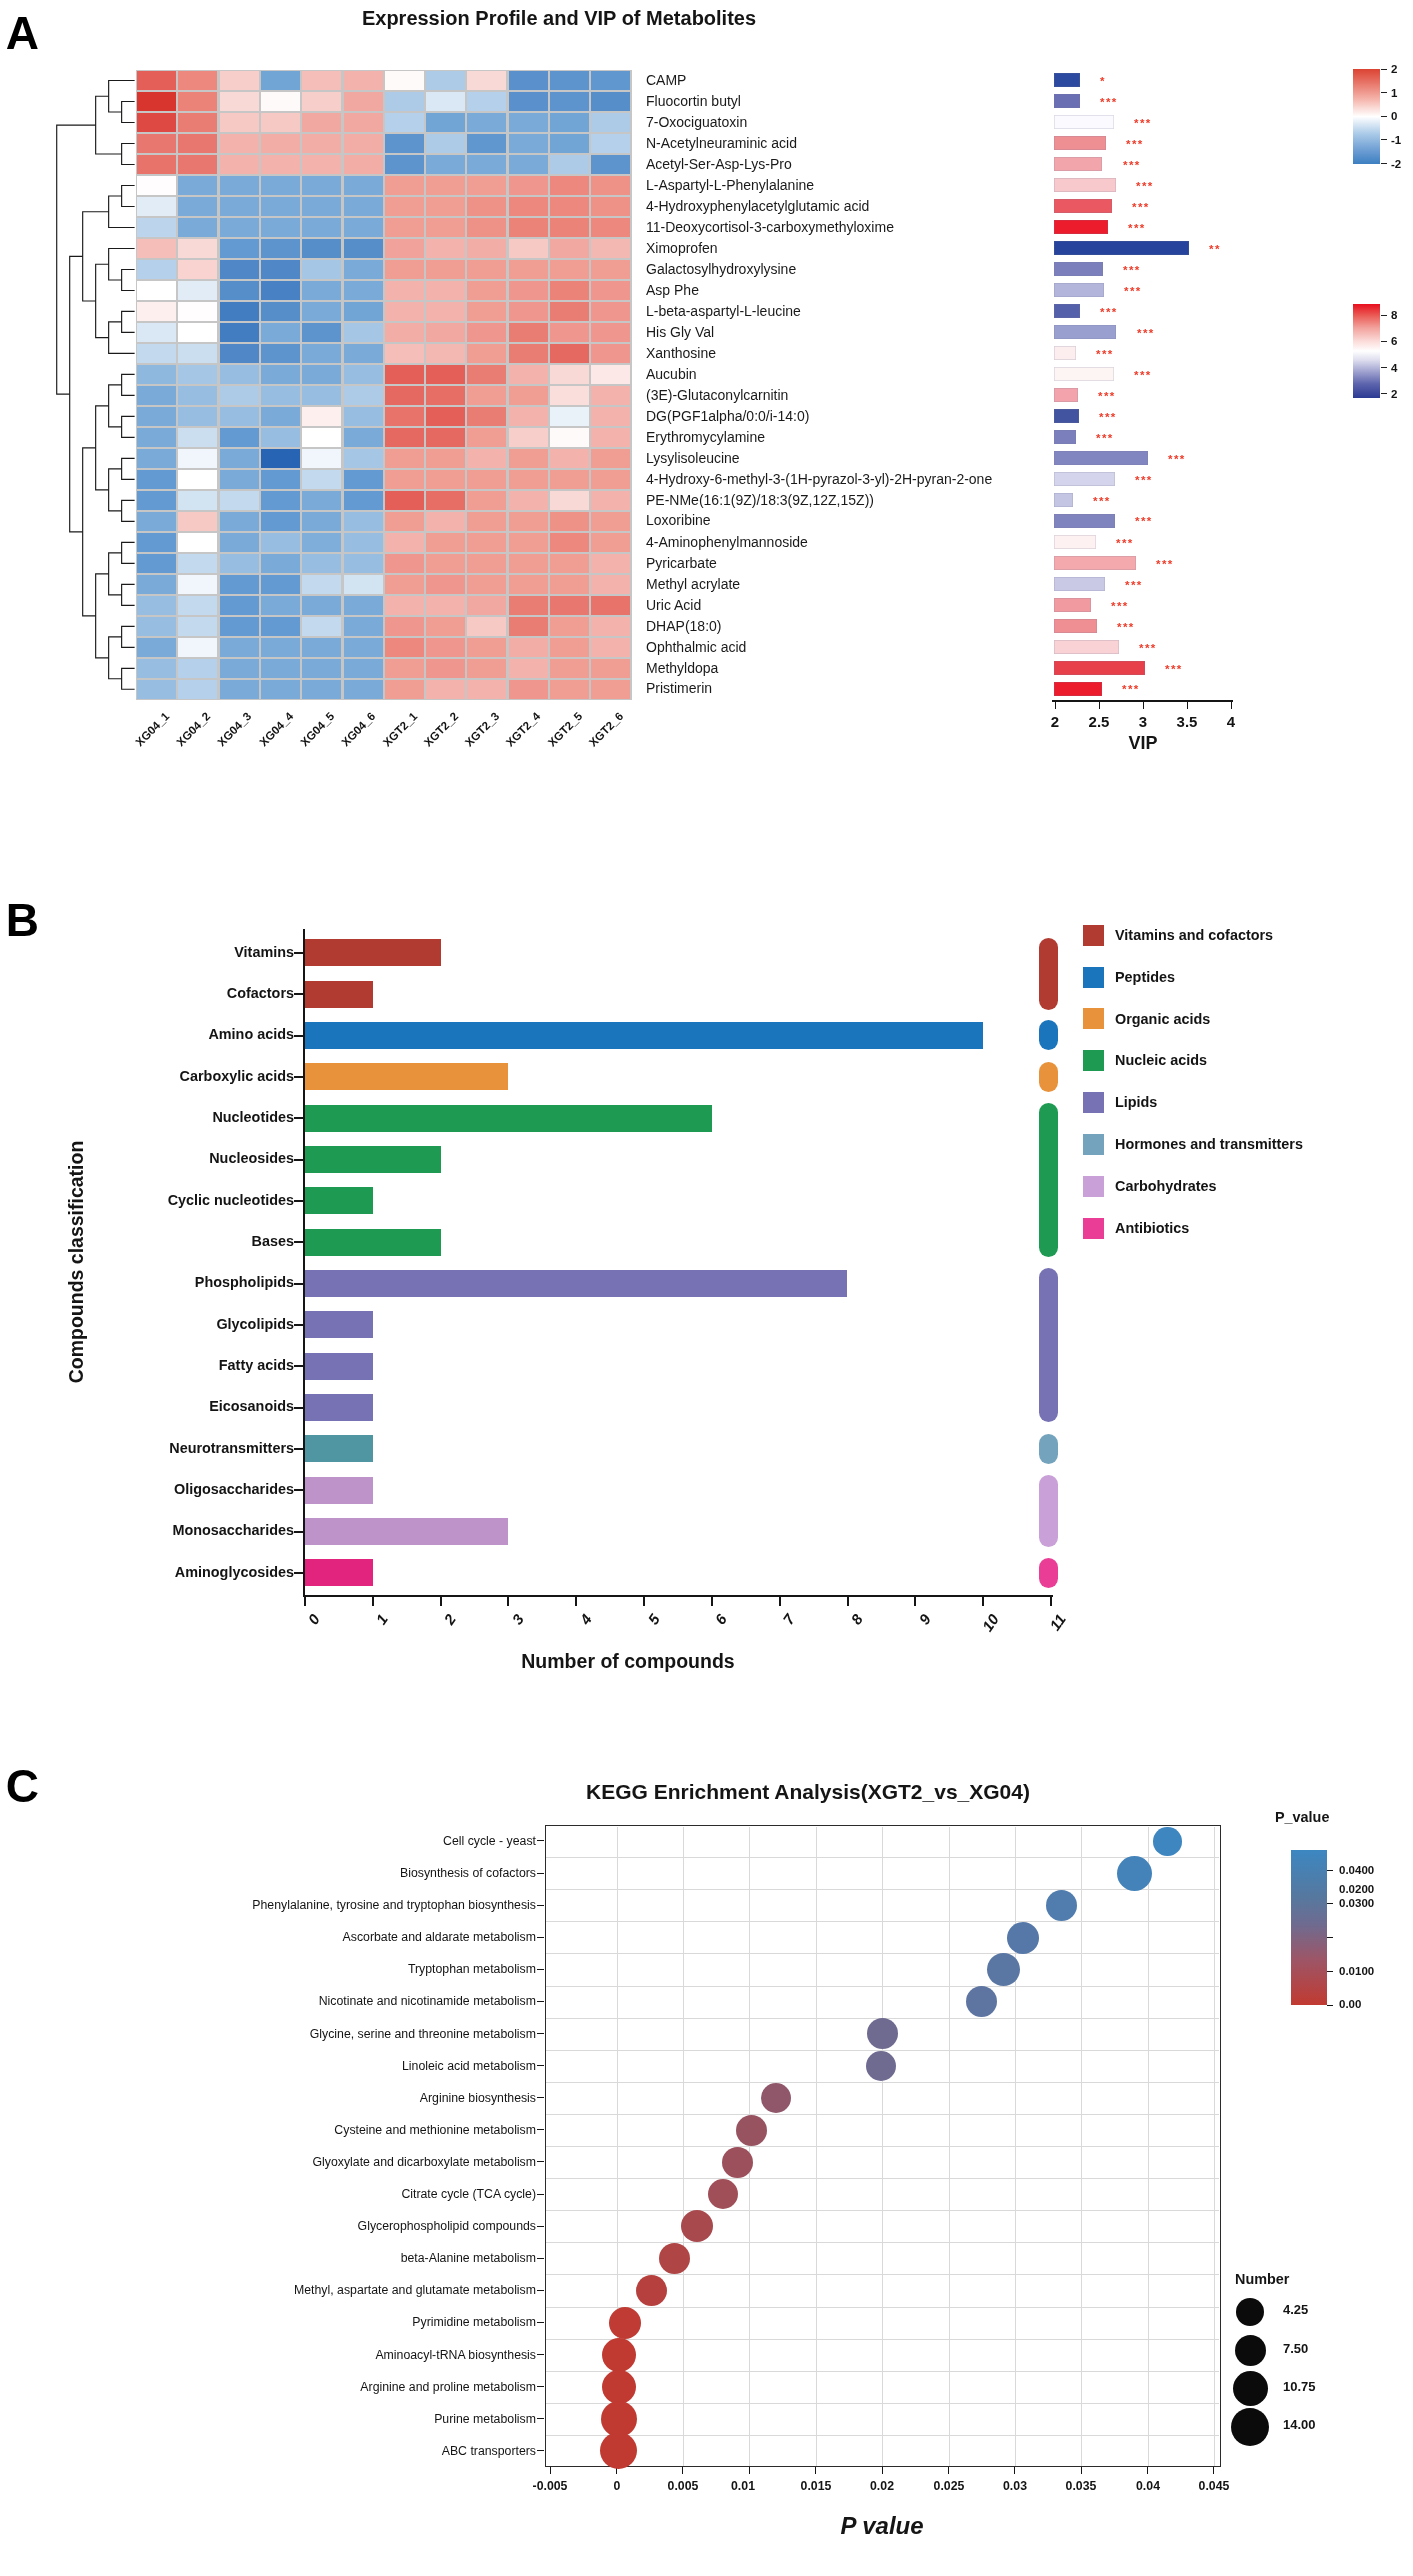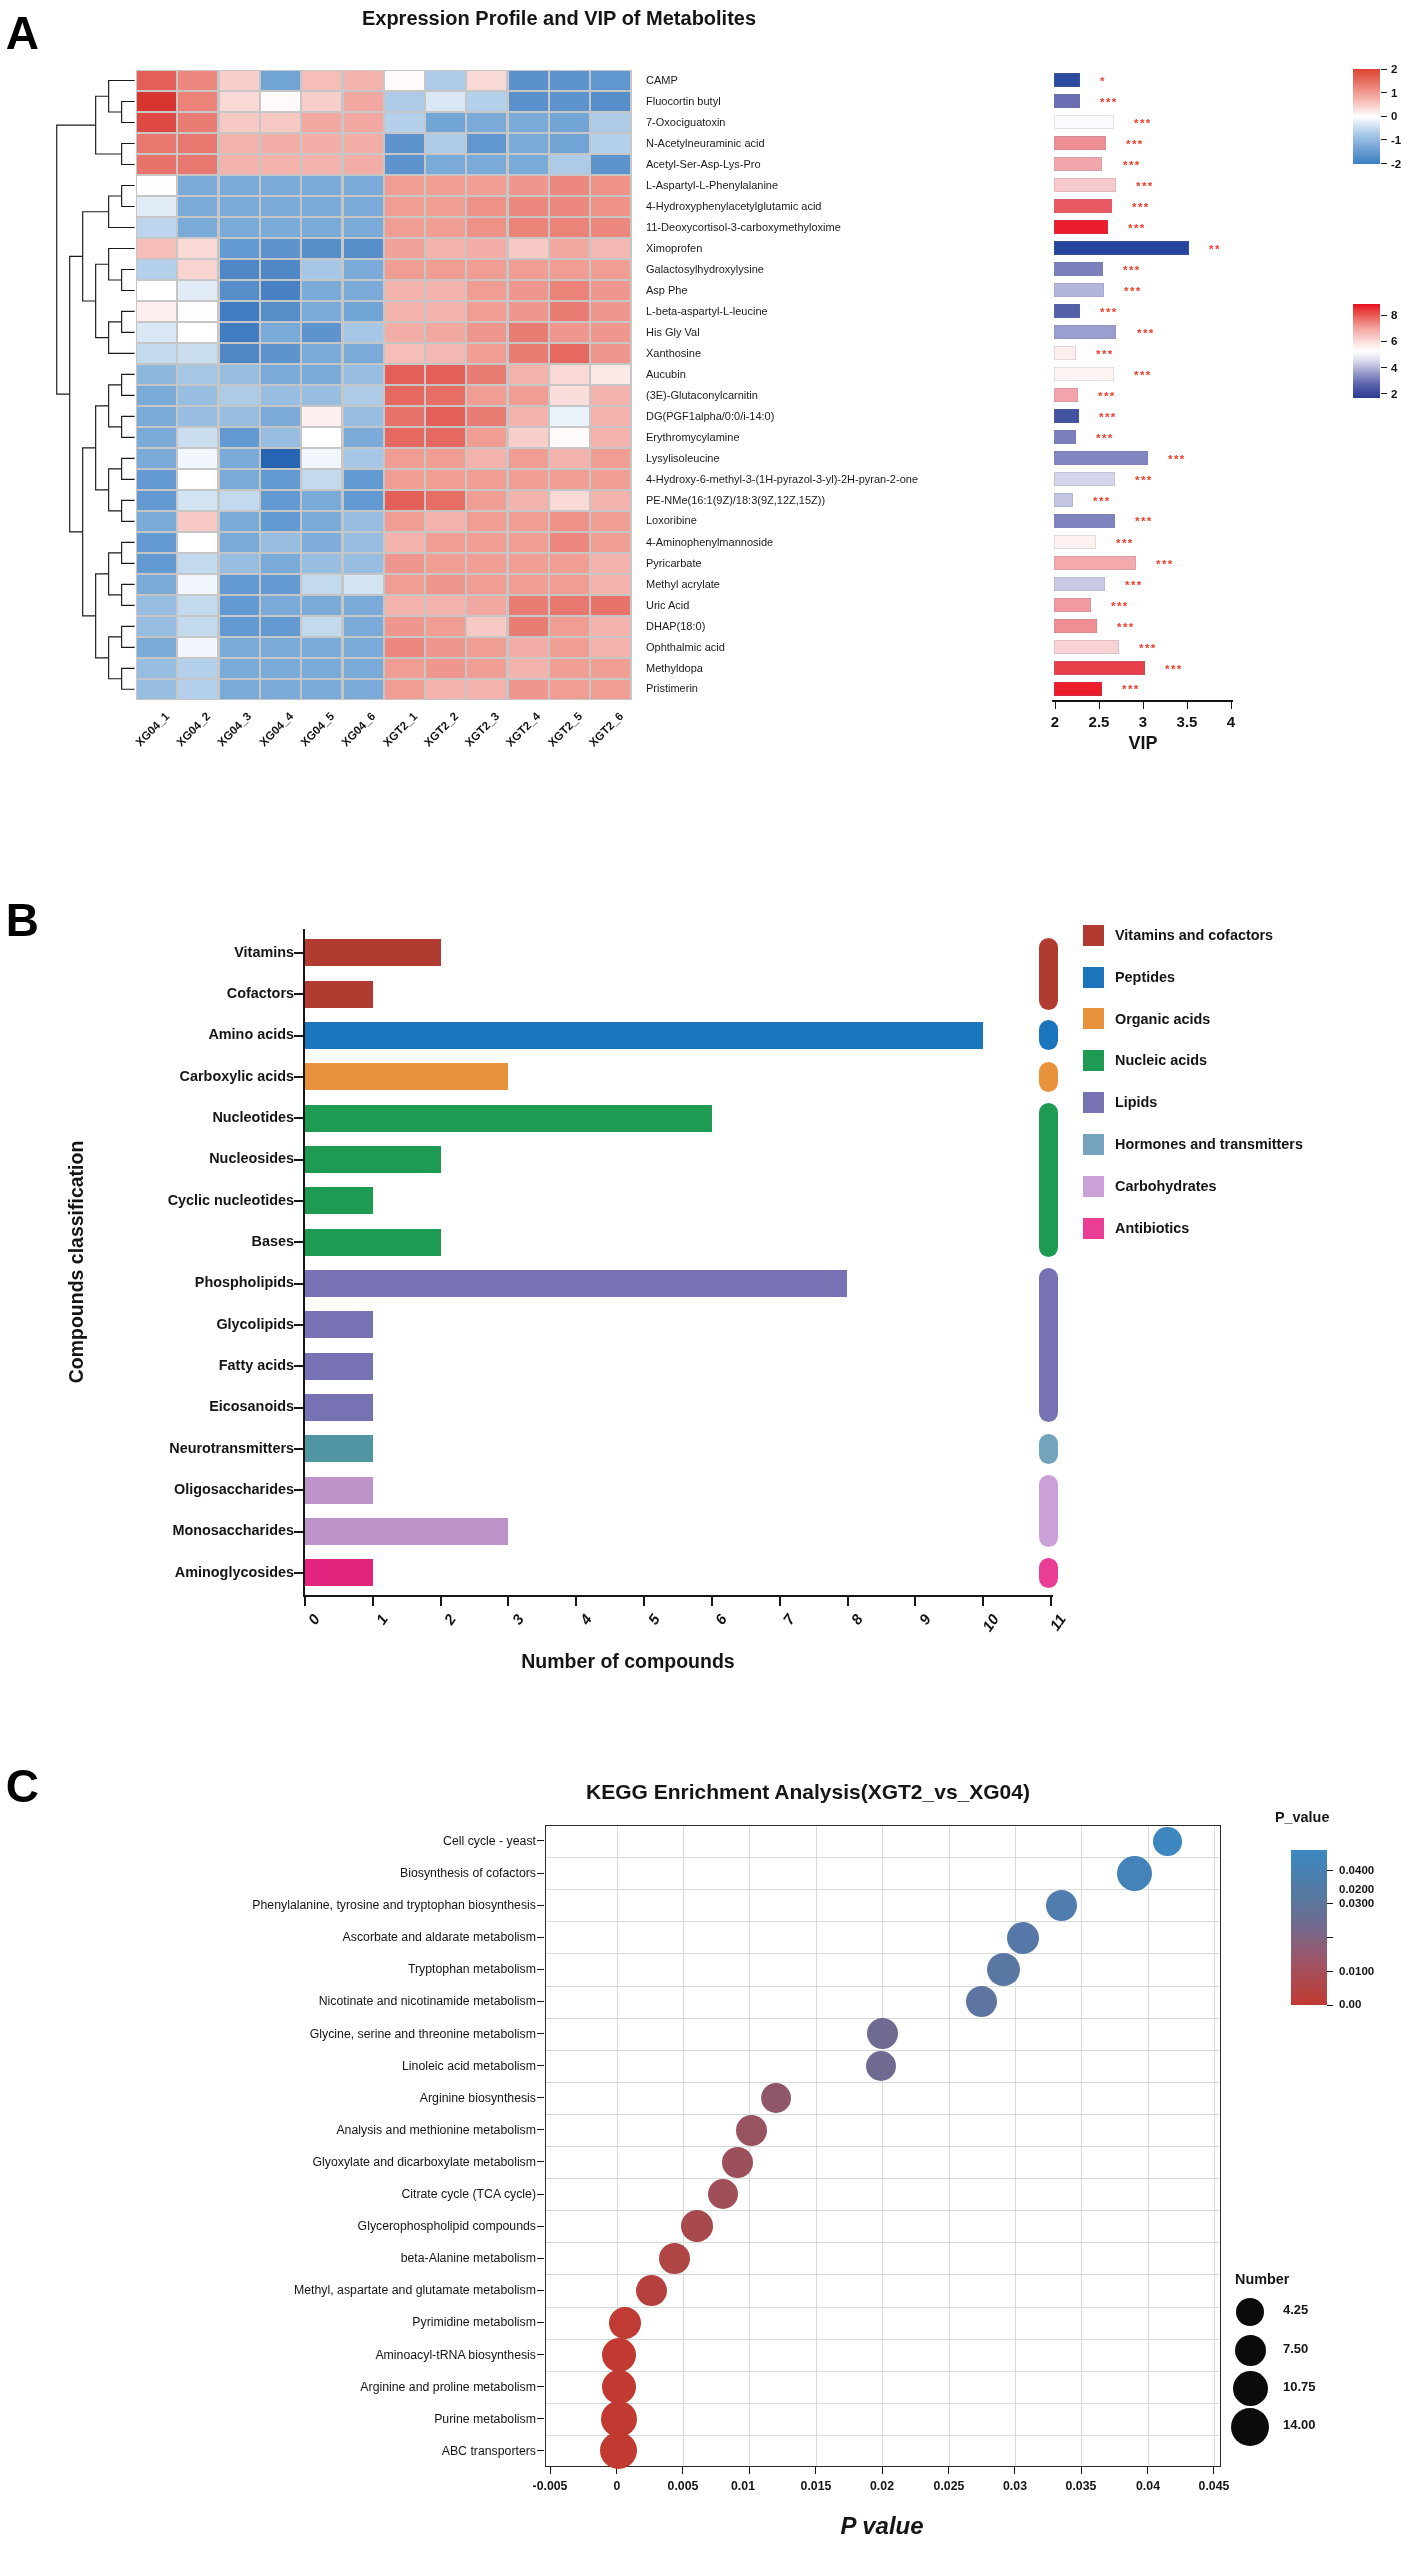--- a/index.html
+++ b/index.html
@@ -2,21 +2,21 @@
 <html style="font-size:11.5px"><head>
 <meta charset="utf-8">
 <title>Figure</title>
 <style>
   html,body{margin:0;padding:0;background:#ffffff;}
   body{font-family:"Liberation Sans", sans-serif; color:#111;}
   #page{position:relative;width:1414px;height:2576px;background:#fff;overflow:hidden;}
   .abs{position:absolute;}
   .panel-letter{font-size:46px;font-weight:bold;color:#000;line-height:1;}
   .fig-title{font-weight:bold;color:#151515;white-space:nowrap;}
-  .row-label{position:absolute;font-size:11px;color:#1a1a1a;white-space:nowrap;line-height:10.8px;}
+  .row-label{position:absolute;font-size:14px;color:#1a1a1a;white-space:nowrap;line-height:10.8px;}
   .hm-cell{position:absolute;}
   .vip-bar{position:absolute;box-shadow:inset 0 0 0 0.7px rgba(120,120,150,0.25);}
   .stars{position:absolute;font-size:11.5px;font-weight:bold;color:#ee3a28;letter-spacing:1.4px;white-space:nowrap;}
   .cbar{position:absolute;}
   .cbar-tick{position:absolute;height:1.4px;width:5.8px;background:#222;}
   .cbar-lab{position:absolute;font-size:11.5px;font-weight:bold;color:#141414;line-height:10px;}
   .axis-line{position:absolute;background:#151515;}
   .tick-mark{position:absolute;background:#151515;}
   .tick-lab{position:absolute;font-size:13.7px;font-weight:bold;color:#141414;}
   .rot-anchor{position:absolute;width:0;height:0;}
@@ -806,21 +806,21 @@
       <div class="c-dot" style="left:966px;top:1986px;width:31px;height:31px;background:rgb(94,117,161);"></div>
       <div class="c-path-label" style="left:0px;top:2027px;width:536px;">Glycine, serine and threonine metabolism</div>
       <div class="tick-mark" style="left:537px;top:2033px;width:7.2px;height:1.4px;"></div>
       <div class="c-dot" style="left:867px;top:2018px;width:31px;height:31px;background:rgb(111,107,144);"></div>
       <div class="c-path-label" style="left:0px;top:2059px;width:536px;">Linoleic acid metabolism</div>
       <div class="tick-mark" style="left:537px;top:2065px;width:7.2px;height:1.4px;"></div>
       <div class="c-dot" style="left:866px;top:2051px;width:30px;height:30px;background:rgb(111,107,144);"></div>
       <div class="c-path-label" style="left:0px;top:2091px;width:536px;">Arginine biosynthesis</div>
       <div class="tick-mark" style="left:537px;top:2097px;width:7.2px;height:1.4px;"></div>
       <div class="c-dot" style="left:761px;top:2083px;width:30px;height:30px;background:rgb(144,87,106);"></div>
-      <div class="c-path-label" style="left:0px;top:2123px;width:536px;">Analysis and methionine metabolism</div>
+      <div class="c-path-label" style="left:0px;top:2123px;width:536px;">Cysteine and methionine metabolism</div>
       <div class="tick-mark" style="left:537px;top:2129px;width:7.2px;height:1.4px;"></div>
       <div class="c-dot" style="left:736px;top:2115px;width:31px;height:31px;background:rgb(152,83,97);"></div>
       <div class="c-path-label" style="left:0px;top:2155px;width:536px;">Glyoxylate and dicarboxylate metabolism</div>
       <div class="tick-mark" style="left:537px;top:2161px;width:7.2px;height:1.4px;"></div>
       <div class="c-dot" style="left:722px;top:2147px;width:31px;height:31px;background:rgb(156,80,92);"></div>
       <div class="c-path-label" style="left:0px;top:2187px;width:536px;">Citrate cycle (TCA cycle)</div>
       <div class="tick-mark" style="left:537px;top:2194px;width:7.2px;height:1.4px;"></div>
       <div class="c-dot" style="left:708px;top:2179px;width:30px;height:30px;background:rgb(160,78,87);"></div>
       <div class="c-path-label" style="left:0px;top:2219px;width:536px;">Glycerophospholipid compounds</div>
       <div class="tick-mark" style="left:537px;top:2226px;width:7.2px;height:1.4px;"></div>

